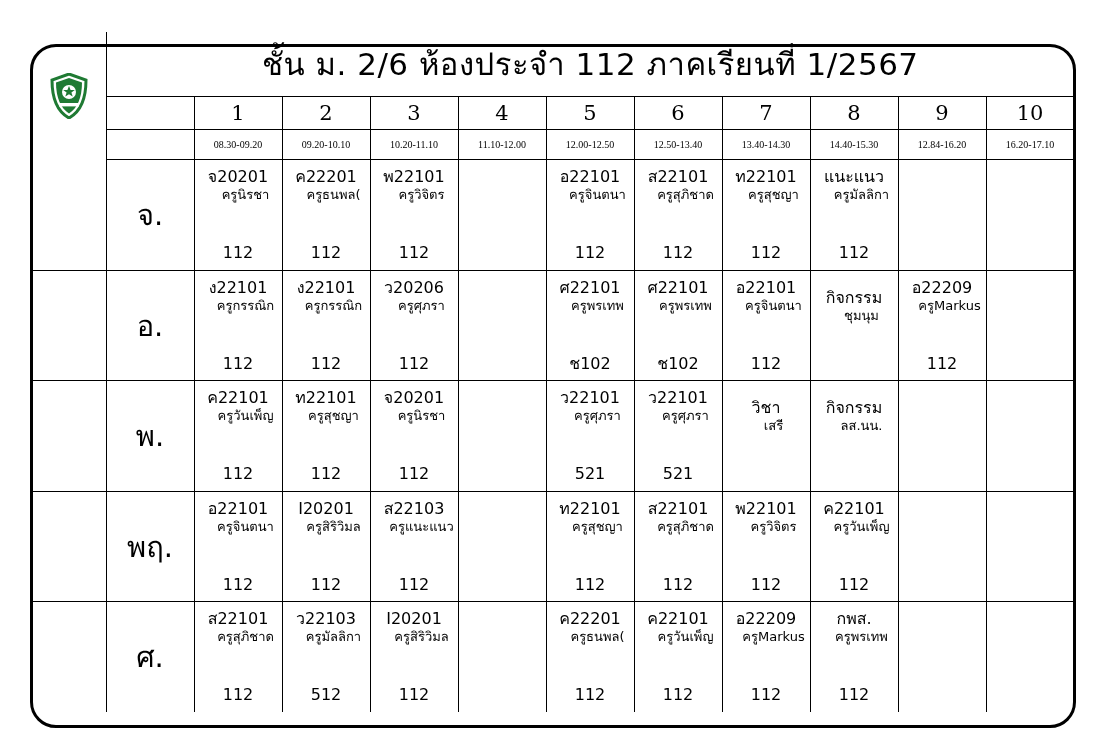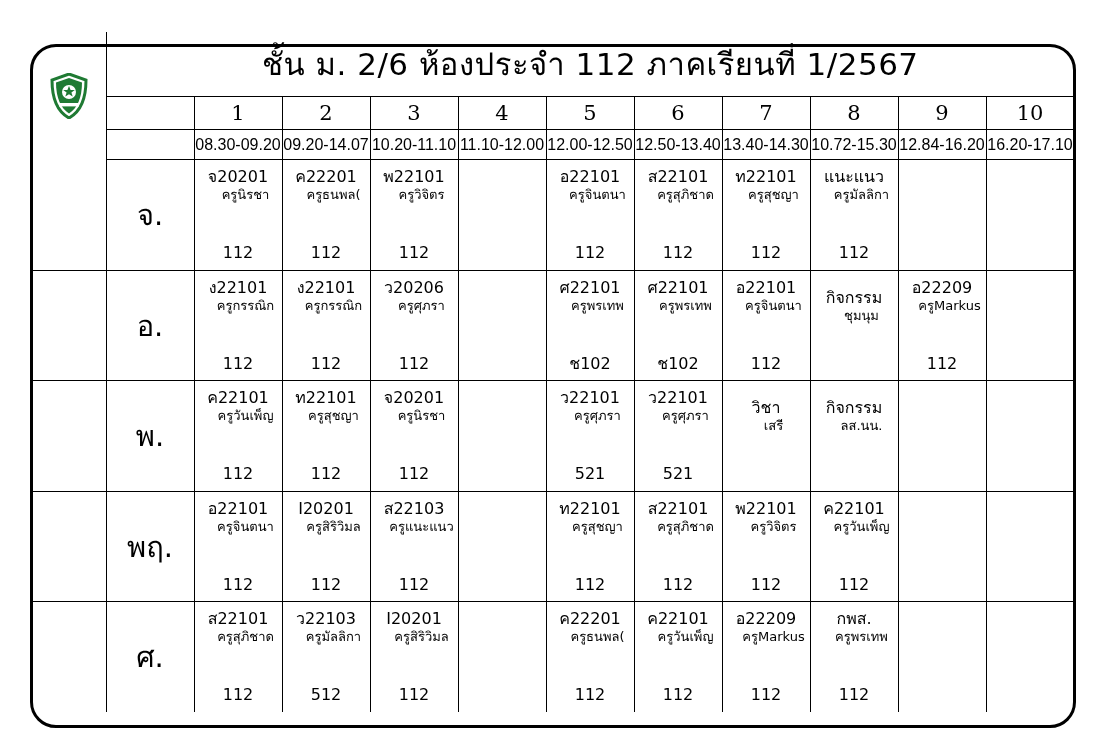--- a/index.html
+++ b/index.html
@@ -66,23 +66,23 @@
     height: 56px;
     border-top: none !important;
     border-right: none !important;
   }
   .period-num {
     font-size: 21px;
     height: 28px;
     font-family: "DejaVu Serif", "Liberation Serif", serif;
   }
   .period-time {
-    font-size: 16px;
+    font-size: 10px;
     height: 26px;
-    font-family: Liberation Sans, sans-serif;
+    font-family: Liberation Serif, serif;
   }
   .blank-corner {
     border-left: none !important;
     border-top: none !important;
   }
   .blank-corner.no-bottom { border-bottom: none !important; }
 
   .day-cell {
     font-size: 29px;
     border-left: none !important;
@@ -162,27 +162,27 @@
         <td class="period-num">6</td>
         <td class="period-num">7</td>
         <td class="period-num">8</td>
         <td class="period-num">9</td>
         <td class="period-num">10</td>
       </tr>
 
       <tr>
         <td class="blank-corner"></td>
         <td class="period-time">08.30-09.20</td>
-        <td class="period-time">09.20-14.07</td>
+        <td class="period-time">09.20-10.10</td>
         <td class="period-time">10.20-11.10</td>
         <td class="period-time">11.10-12.00</td>
         <td class="period-time">12.00-12.50</td>
         <td class="period-time">12.50-13.40</td>
         <td class="period-time">13.40-14.30</td>
-        <td class="period-time">10.72-15.30</td>
+        <td class="period-time">14.40-15.30</td>
         <td class="period-time">12.84-16.20</td>
         <td class="period-time">16.20-17.10</td>
       </tr>
 
       <tr>
         <td class="blank-corner"></td>
         <td class="day-cell">จ.</td>
         <td class="slot">
           <span class="l1">จ20201</span>
           <span class="l2">ครูนิรชา</span>

